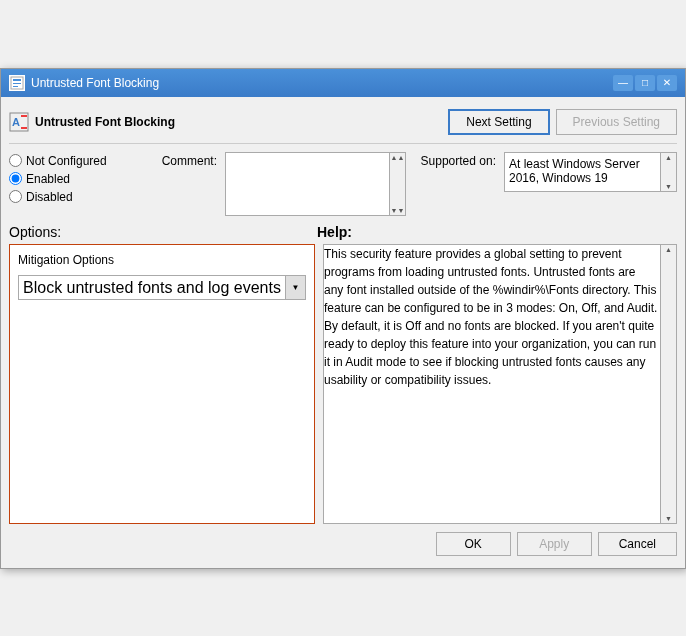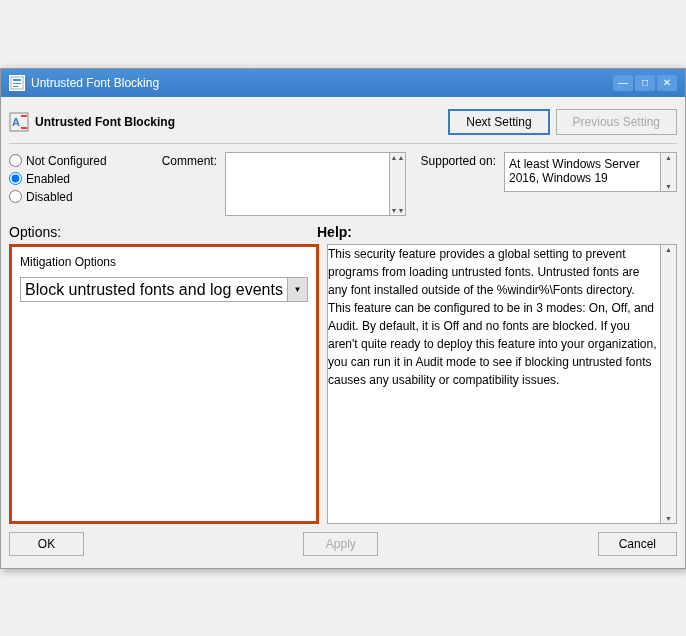--- a/index.html
+++ b/index.html
@@ -189,21 +189,21 @@
     .options-label { flex: 0 0 300px; }
     .help-label { flex: 1; font-weight: bold; }
 
     .bottom-panels {
       display: flex;
       gap: 8px;
       height: 280px;
     }
     .options-panel {
       flex: 0 0 300px;
-      border: 3px solid #c2410c;
+      border: 1px solid #c2410c;
       background: white;
       display: flex;
       flex-direction: column;
       padding: 8px;
     }
     .options-panel-title {
       font-size: 12px;
       margin-bottom: 8px;
     }
     .select-wrapper {
@@ -257,21 +257,21 @@
       border-left: 1px solid #aaa;
       display: flex;
       flex-direction: column;
       align-items: center;
       justify-content: space-between;
       padding: 1px 0;
     }
 
     .footer-row {
       display: flex;
-      justify-content: space-between;
+      justify-content: flex-end;
       gap: 6px;
       padding: 8px 0 4px 0;
     }
     .footer-btn {
       padding: 4px 20px;
       font-size: 12px;
       background: #f0f0f0;
       border: 1px solid #adadad;
       cursor: pointer;
       min-width: 75px;

